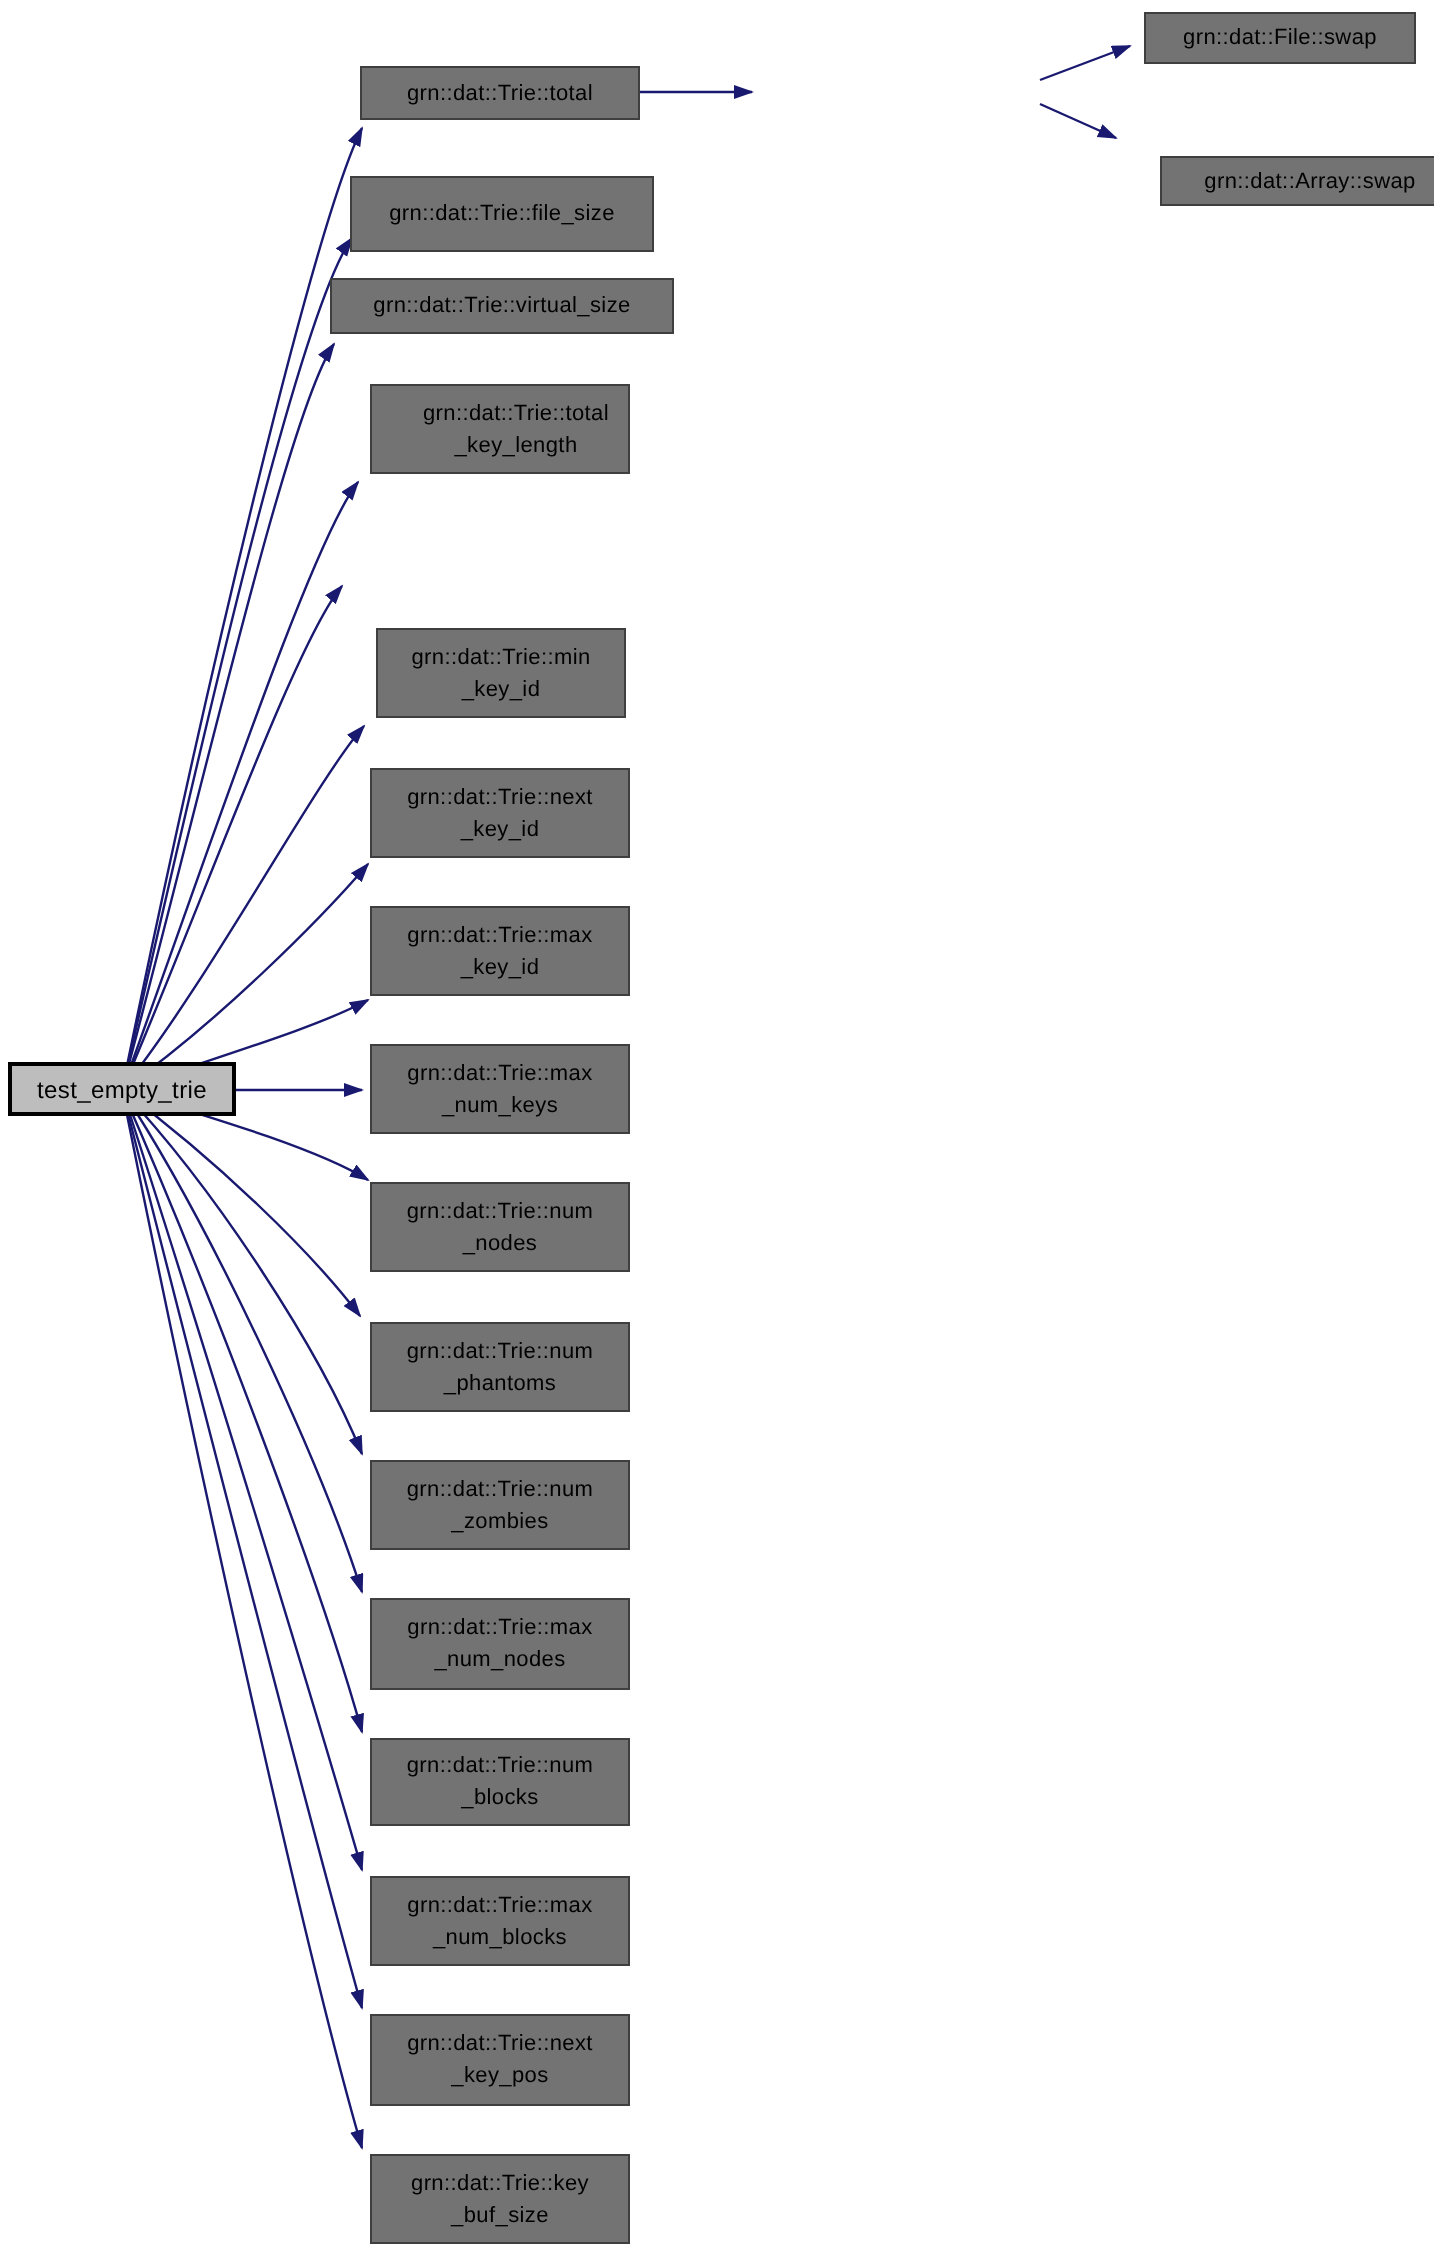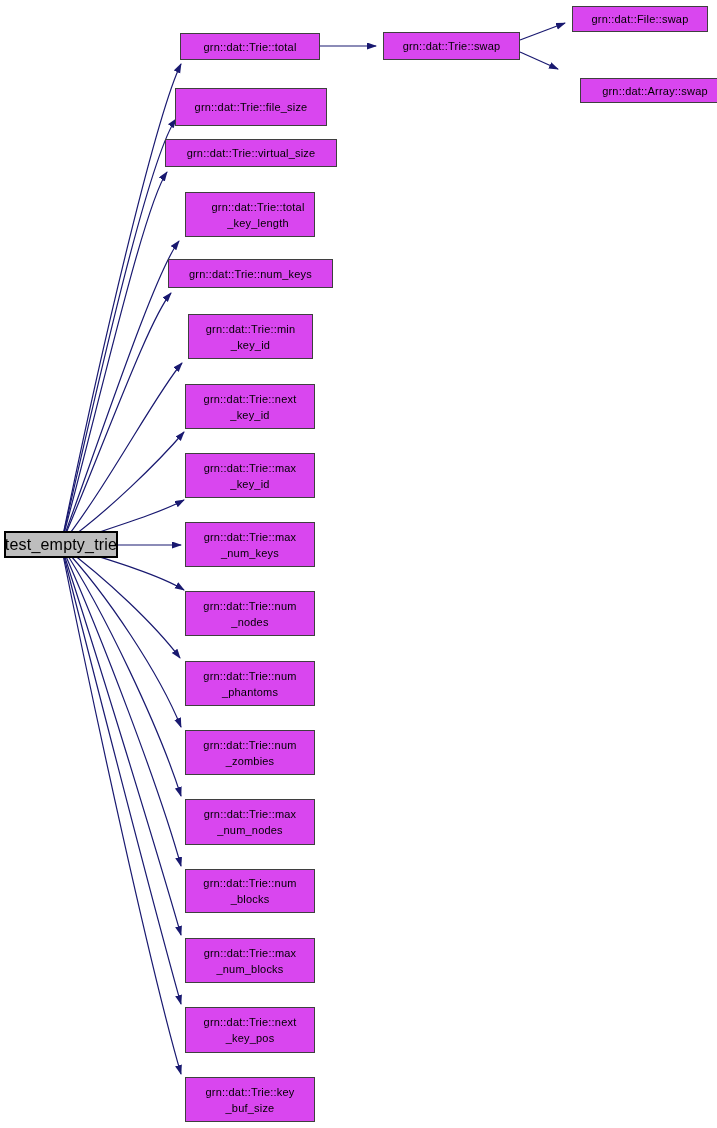--- a/index.html
+++ b/index.html
@@ -23,36 +23,36 @@
     height: 1128px;
   }
   .edges path {
     fill: none;
     stroke: #191970;
     stroke-width: 1.2;
   }
   .node {
     position: absolute;
     box-sizing: border-box;
-    background: #d946ef;
+    background: #737373;
     border: 1px solid #3f3f3f;
     color: #000000;
     font-size: 11px;
     line-height: 16px;
     display: flex;
     align-items: center;
     justify-content: center;
     text-align: center;
     white-space: pre-line;
     letter-spacing: 0.2px;
   }
   .node.root {
     background: #bdbdbd;
     border: 2px solid #000000;
-    font-size: 16px;
+    font-size: 12px;
   }
 </style>
 </head>
 <body>
 
 <div class="canvas">
 
   <svg class="edges" width="717" height="1128" viewBox="0 0 717 1128" xmlns="http://www.w3.org/2000/svg">
     <defs>
       <marker id="arrow" markerWidth="11" markerHeight="8" refX="9" refY="3.5" orient="auto" markerUnits="userSpaceOnUse">
@@ -85,21 +85,20 @@
 
   <div class="node" style="left:180px; top:33px;  width:140px; height:27px;">grn::dat::Trie::total</div>
 
   <div class="node" style="left:175px; top:88px;  width:152px; height:38px;">grn::dat::Trie::file_size</div>
 
   <div class="node" style="left:165px; top:139px; width:172px; height:28px;">grn::dat::Trie::virtual_size</div>
 
   <div class="node" style="left:185px; top:192px; width:130px; height:45px;padding-left:16px;">grn::dat::Trie::total
 _key_length</div>
 
-  <div class="node" style="left:168px; top:259px; width:165px; height:29px;">grn::dat::Trie::num_keys</div>
 
   <div class="node" style="left:188px; top:314px; width:125px; height:45px;">grn::dat::Trie::min
 _key_id</div>
 
   <div class="node" style="left:185px; top:384px; width:130px; height:45px;">grn::dat::Trie::next
 _key_id</div>
 
   <div class="node" style="left:185px; top:453px; width:130px; height:45px;">grn::dat::Trie::max
 _key_id</div>
 
@@ -123,19 +122,18 @@
 
   <div class="node" style="left:185px; top:938px; width:130px; height:45px;">grn::dat::Trie::max
 _num_blocks</div>
 
   <div class="node" style="left:185px; top:1007px; width:130px; height:46px;">grn::dat::Trie::next
 _key_pos</div>
 
   <div class="node" style="left:185px; top:1077px; width:130px; height:45px;">grn::dat::Trie::key
 _buf_size</div>
 
-  <div class="node" style="left:383px; top:32px; width:137px; height:28px;">grn::dat::Trie::swap</div>
 
   <div class="node" style="left:572px; top:6px; width:136px; height:26px;">grn::dat::File::swap</div>
 
   <div class="node" style="left:580px; top:59px; width:150px; height:25px;margin-top:19px;">grn::dat::Array::swap</div>
 
 </div>
 
 </body></html>

